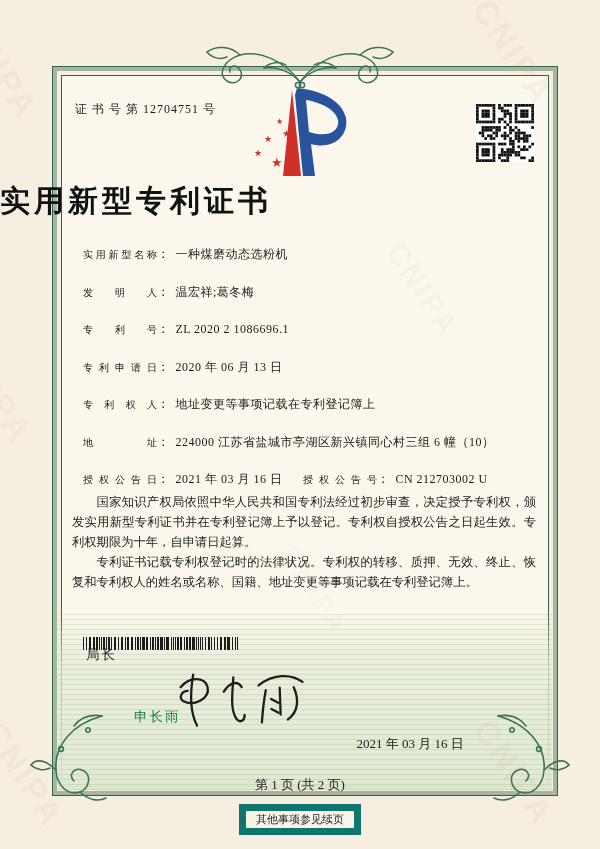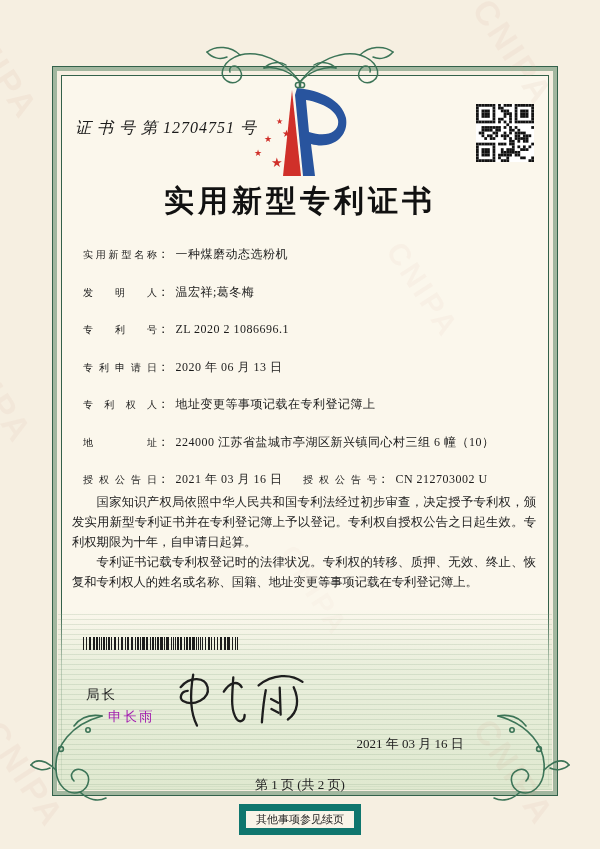--- a/index.html
+++ b/index.html
@@ -15,38 +15,38 @@
   .waveband{position:absolute;left:58px;top:610px;width:494px;height:180px;z-index:2;
     background-image:
       repeating-linear-gradient(0deg, rgba(126,158,124,0.20) 0px, rgba(126,158,124,0.20) 1px, rgba(0,0,0,0) 1px, rgba(0,0,0,0) 5px),
       linear-gradient(to bottom, rgba(231,238,219,0) 0%, rgba(228,236,215,0.75) 30%, rgba(222,232,206,0.95) 100%);}
 
   .wm-layer{position:absolute;inset:0;z-index:3;pointer-events:none;}
   .wm{position:absolute;font-family:"Liberation Sans","DejaVu Sans",sans-serif;font-weight:bold;letter-spacing:3px;color:rgba(209,157,136,0.32);transform-origin:left top;transform:rotate(57deg);white-space:nowrap;}
 
   .content{position:absolute;inset:0;z-index:4;color:#1b1b1b;}
 
-  .certno{position:absolute;left:75px;top:118px;font-size:16px;letter-spacing:1px;font-style:italic;}
+  .certno{position:absolute;left:75px;top:101px;font-size:12px;letter-spacing:1px;}
   .logo{position:absolute;left:252px;top:87px;}
   .qr{position:absolute;left:476px;top:104px;width:58px;height:58px;background:#fff;}
-  .title{position:absolute;left:0;top:181px;width:100%;text-align:center;font-size:30px;font-weight:bold;letter-spacing:4px;color:#111;}
+  .title{position:absolute;left:0;top:181px;width:100%;text-align:left;font-size:30px;font-weight:bold;letter-spacing:4px;color:#111;}
 
   .field{position:absolute;left:83px;font-size:13px;white-space:nowrap;}
   .flabel{display:inline-block;width:74px;text-align:justify;text-align-last:justify;font-size:10px;vertical-align:baseline;}
   .fcolon{display:inline-block;margin-right:6px;font-size:12.4px;}
   .fvalue{font-size:12px;letter-spacing:0.5px;}
   .field.pair2{left:303px;}
 
   .paras{position:absolute;left:72px;top:492px;width:464px;}
   .paras p{margin:0;text-indent:2em;font-size:12.3px;line-height:20px;text-align:justify;color:#222;}
 
   .barcode{position:absolute;left:83px;top:637px;}
 
-  .signer-title{position:absolute;left:86px;top:686px;font-size:13.5px;letter-spacing:2px;font-family:"Liberation Sans","DejaVu Sans",sans-serif;color:#222;}
-  .signer-name{position:absolute;left:76px;top:708px;font-size:13.5px;letter-spacing:2px;font-family:"Liberation Sans","DejaVu Sans",sans-serif;color:#a21caf;padding-left:32px;}
+  .signer-title{position:absolute;left:86px;top:646px;font-size:13.5px;letter-spacing:2px;font-family:"Liberation Sans","DejaVu Sans",sans-serif;color:#222;}
+  .signer-name{position:absolute;left:102px;top:708px;font-size:13.5px;letter-spacing:2px;font-family:"Liberation Sans","DejaVu Sans",sans-serif;color:#15803d;padding-left:32px;}
   .signature{position:absolute;left:175px;top:664px;transform:rotate(-2deg);}
   .issue-date{position:absolute;left:340px;top:735px;width:140px;text-align:center;font-size:13px;}
 
   .pageno{position:absolute;left:0;top:776px;width:100%;text-align:center;font-size:13px;color:#222;}
   .footer-note{position:absolute;left:50%;top:804px;transform:translateX(-50%);border:7px solid #0f766e;padding:1px 10px;font-size:11px;color:#222;white-space:nowrap;background:rgba(251,247,236,0.6);}
 
   .ornament{position:absolute;z-index:5;pointer-events:none;}
   .orn-top{left:200px;top:40px;}
   .orn-bl{left:28px;top:710px;}
   .orn-br{right:28px;top:710px;transform:scaleX(-1);}

